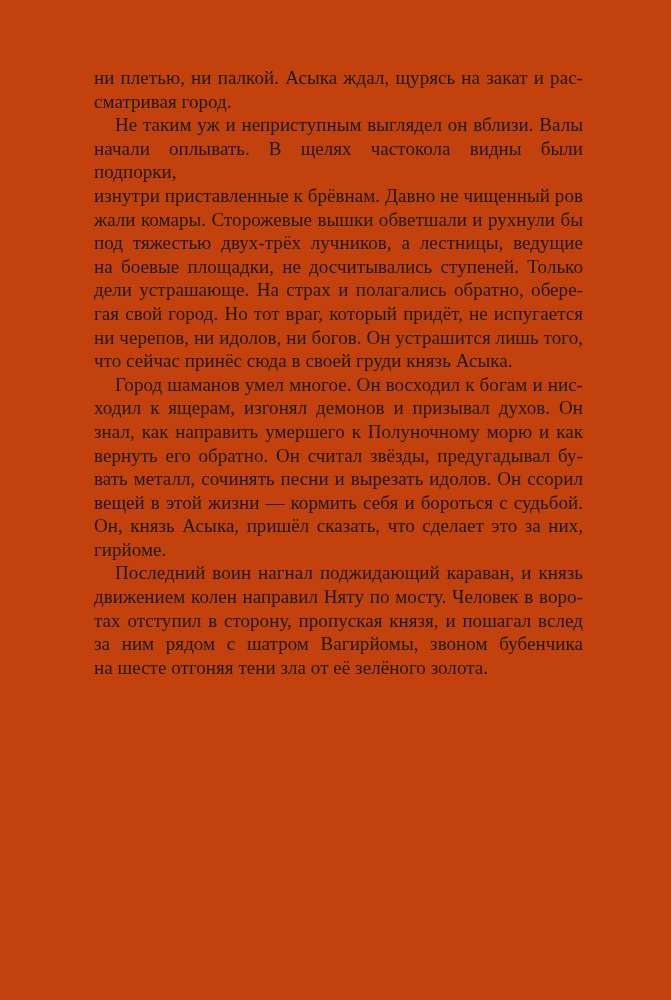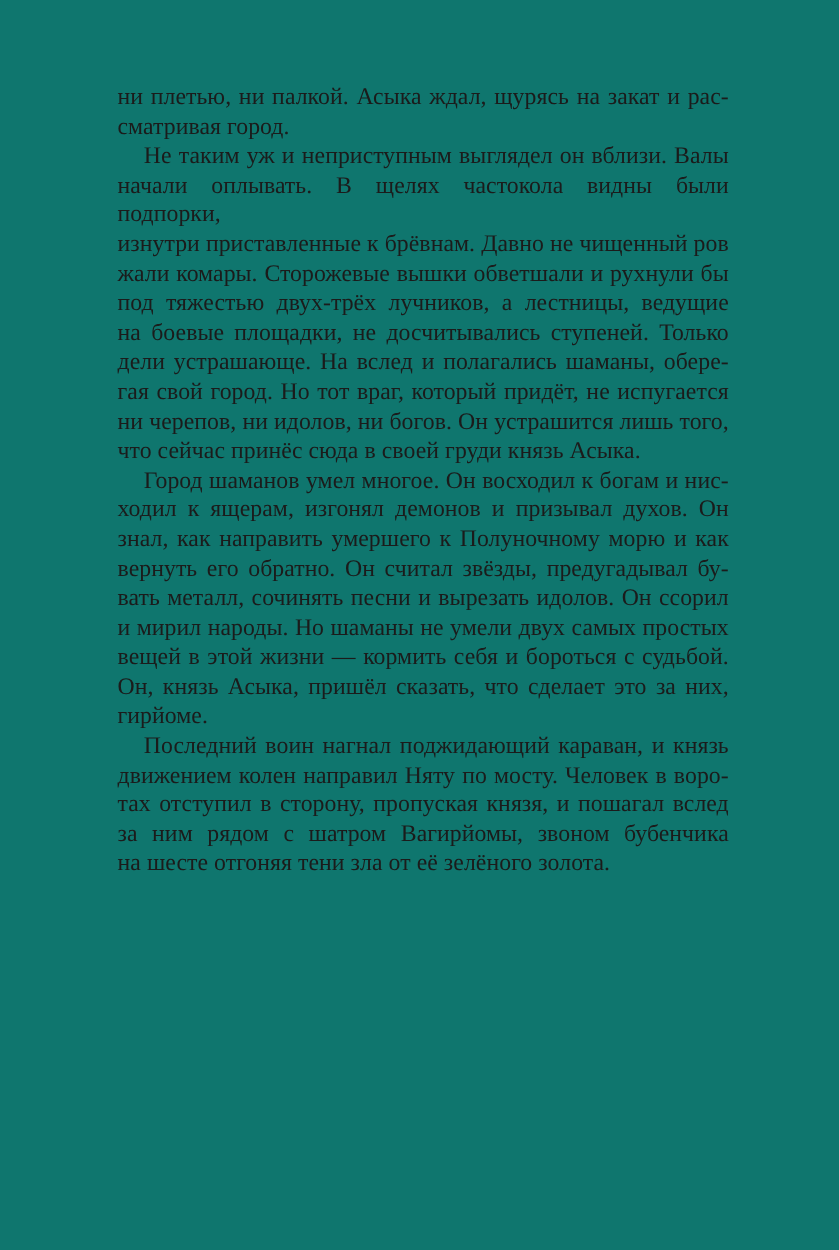--- a/index.html
+++ b/index.html
@@ -39,45 +39,44 @@
   .line.last-line {
     text-align-last: left;
   }
   .line.indent {
     padding-left: 21px;
   }
 </style>
 </head>
 <body>
 
-<div class="page" style="background: #0f766e;">
+<div class="page" style="background: #c2410c;">
   <div class="text-block" id="text-block" style="color: rgb(27, 27, 27);">
       <div class="paragraph">
         <div class="line">ни плетью, ни палкой. Асыка ждал, щурясь на закат и рас-</div>
         <div class="line last-line">сматривая город.</div>
       </div>
       <div class="paragraph">
         <div class="line indent">Не таким уж и неприступным выглядел он вблизи. Валы</div>
         <div class="line">начали оплывать. В щелях частокола видны были подпорки,</div>
         <div class="line">изнутри приставленные к брёвнам. Давно не чищенный ров</div>
         <div class="line">жали комары. Сторожевые вышки обветшали и рухнули бы</div>
         <div class="line">под тяжестью двух-трёх лучников, а лестницы, ведущие</div>
         <div class="line">на боевые площадки, не досчитывались ступеней. Только</div>
-        <div class="line">дели устрашающе. На вслед и полагались шаманы, обере-</div>
+        <div class="line">дели устрашающе. На страх и полагались обратно, обере-</div>
         <div class="line">гая свой город. Но тот враг, который придёт, не испугается</div>
         <div class="line">ни черепов, ни идолов, ни богов. Он устрашится лишь того,</div>
         <div class="line last-line">что сейчас принёс сюда в своей груди князь Асыка.</div>
       </div>
       <div class="paragraph">
         <div class="line indent">Город шаманов умел многое. Он восходил к богам и нис-</div>
         <div class="line">ходил к ящерам, изгонял демонов и призывал духов. Он</div>
         <div class="line">знал, как направить умершего к Полуночному морю и как</div>
         <div class="line">вернуть его обратно. Он считал звёзды, предугадывал бу-</div>
         <div class="line">вать металл, сочинять песни и вырезать идолов. Он ссорил</div>
-        <div class="line">и мирил народы. Но шаманы не умели двух самых простых</div>
         <div class="line">вещей в этой жизни — кормить себя и бороться с судьбой.</div>
         <div class="line">Он, князь Асыка, пришёл сказать, что сделает это за них,</div>
         <div class="line last-line">гирйоме.</div>
       </div>
       <div class="paragraph">
         <div class="line indent">Последний воин нагнал поджидающий караван, и князь</div>
         <div class="line">движением колен направил Няту по мосту. Человек в воро-</div>
         <div class="line">тах отступил в сторону, пропуская князя, и пошагал вслед</div>
         <div class="line">за ним рядом с шатром Вагирйомы, звоном бубенчика</div>
         <div class="line last-line">на шесте отгоняя тени зла от её зелёного золота.</div>

